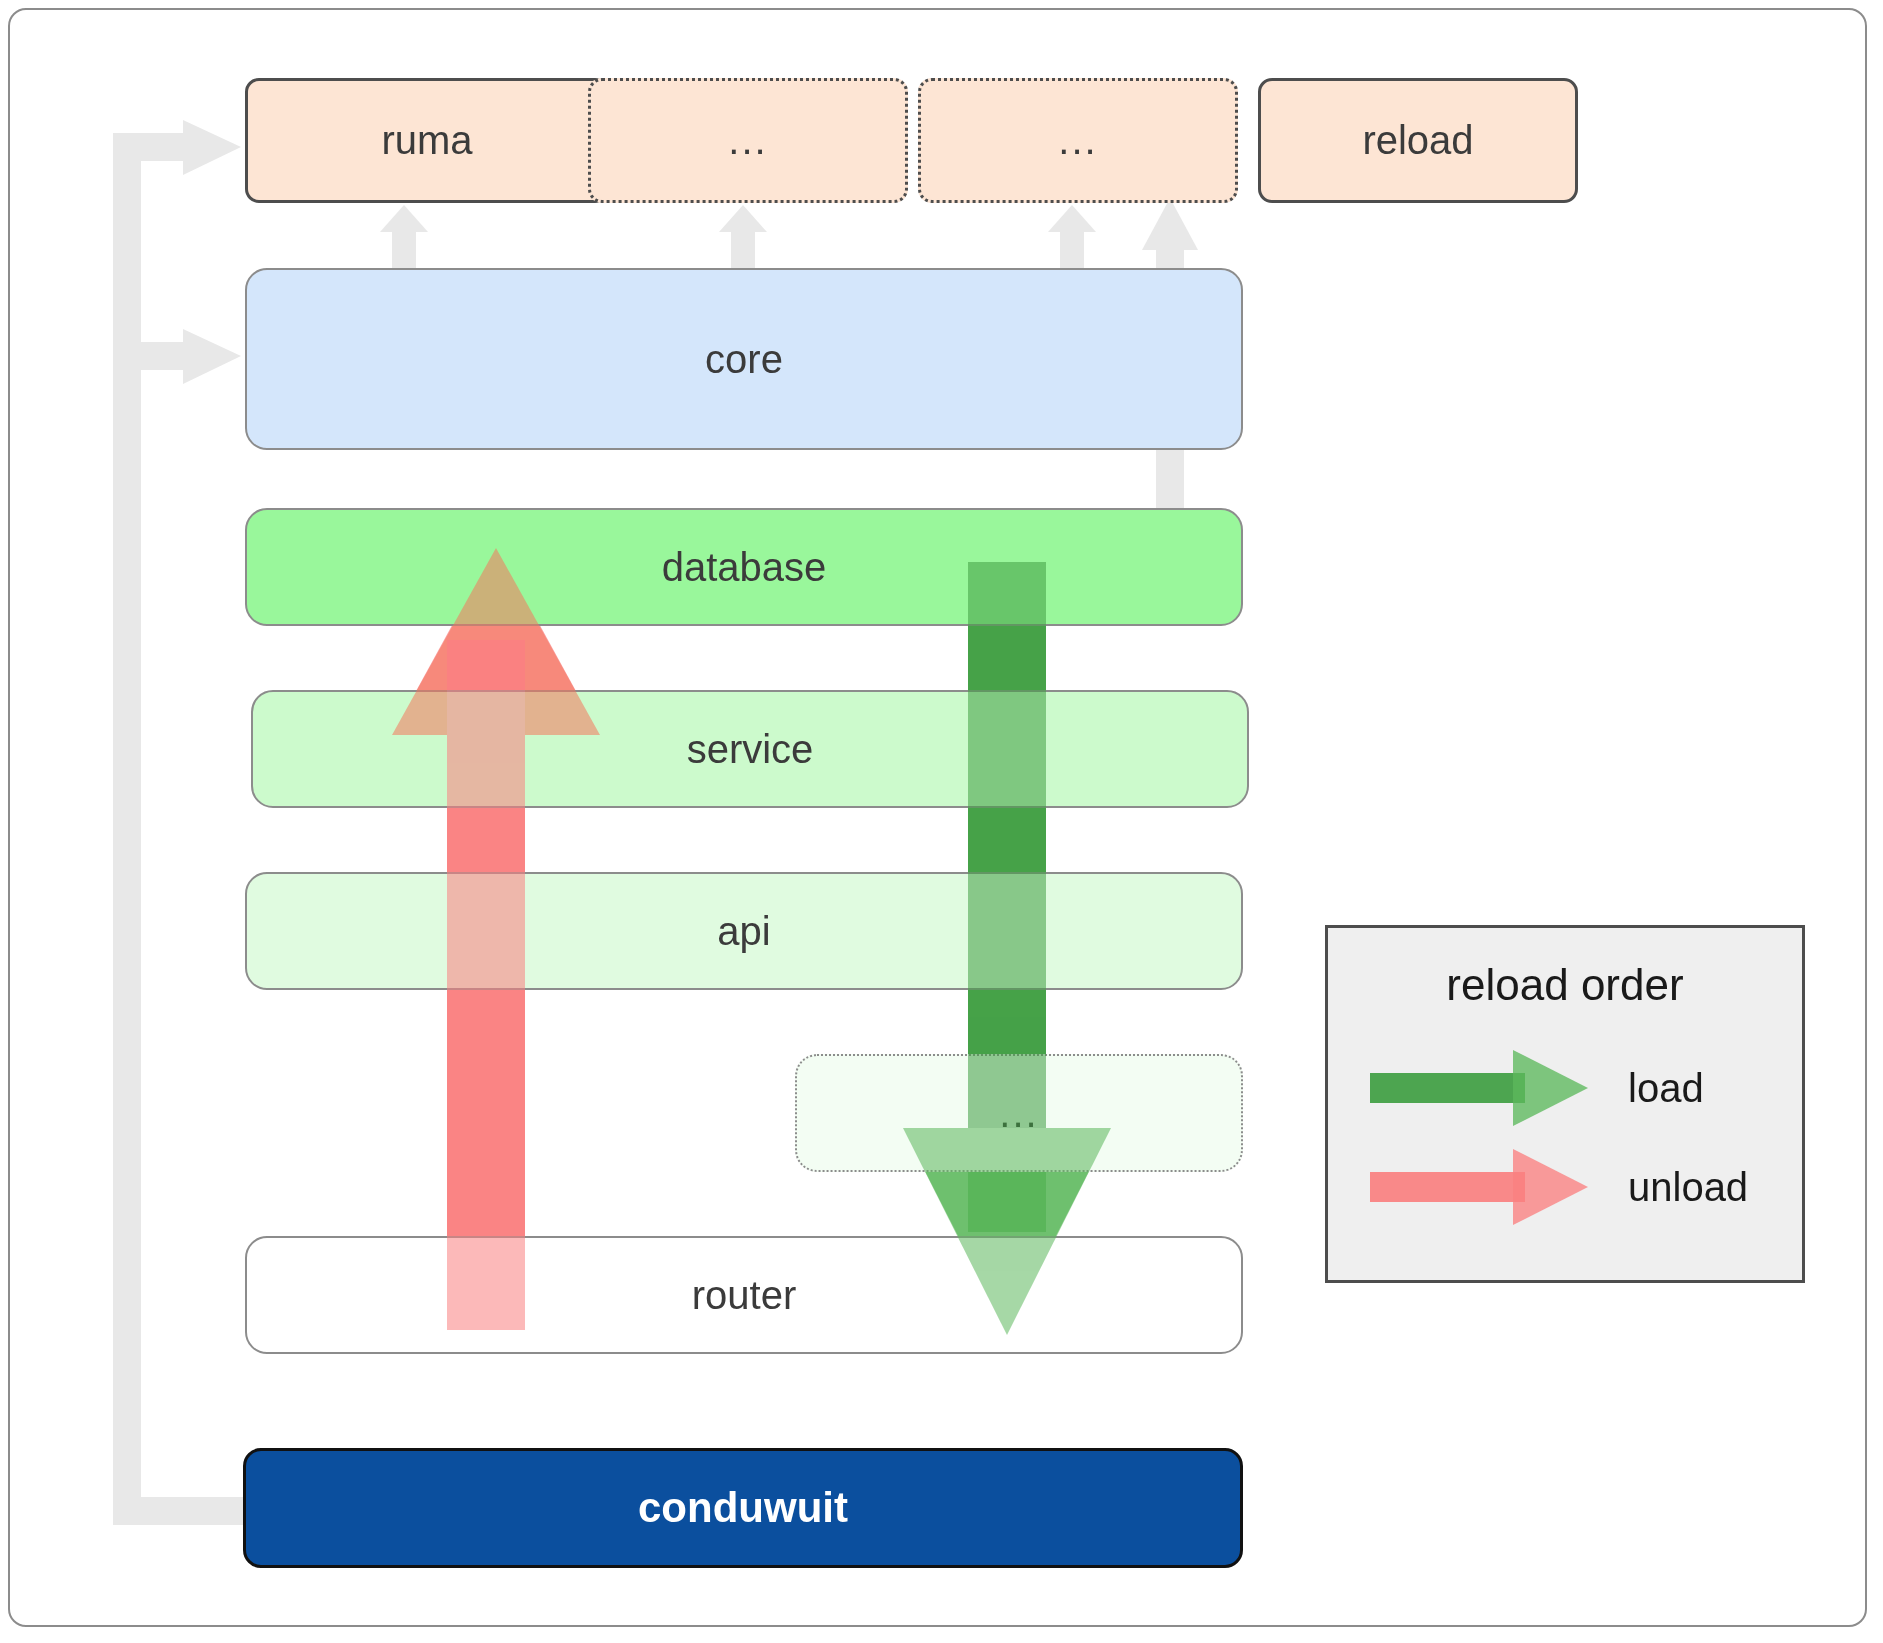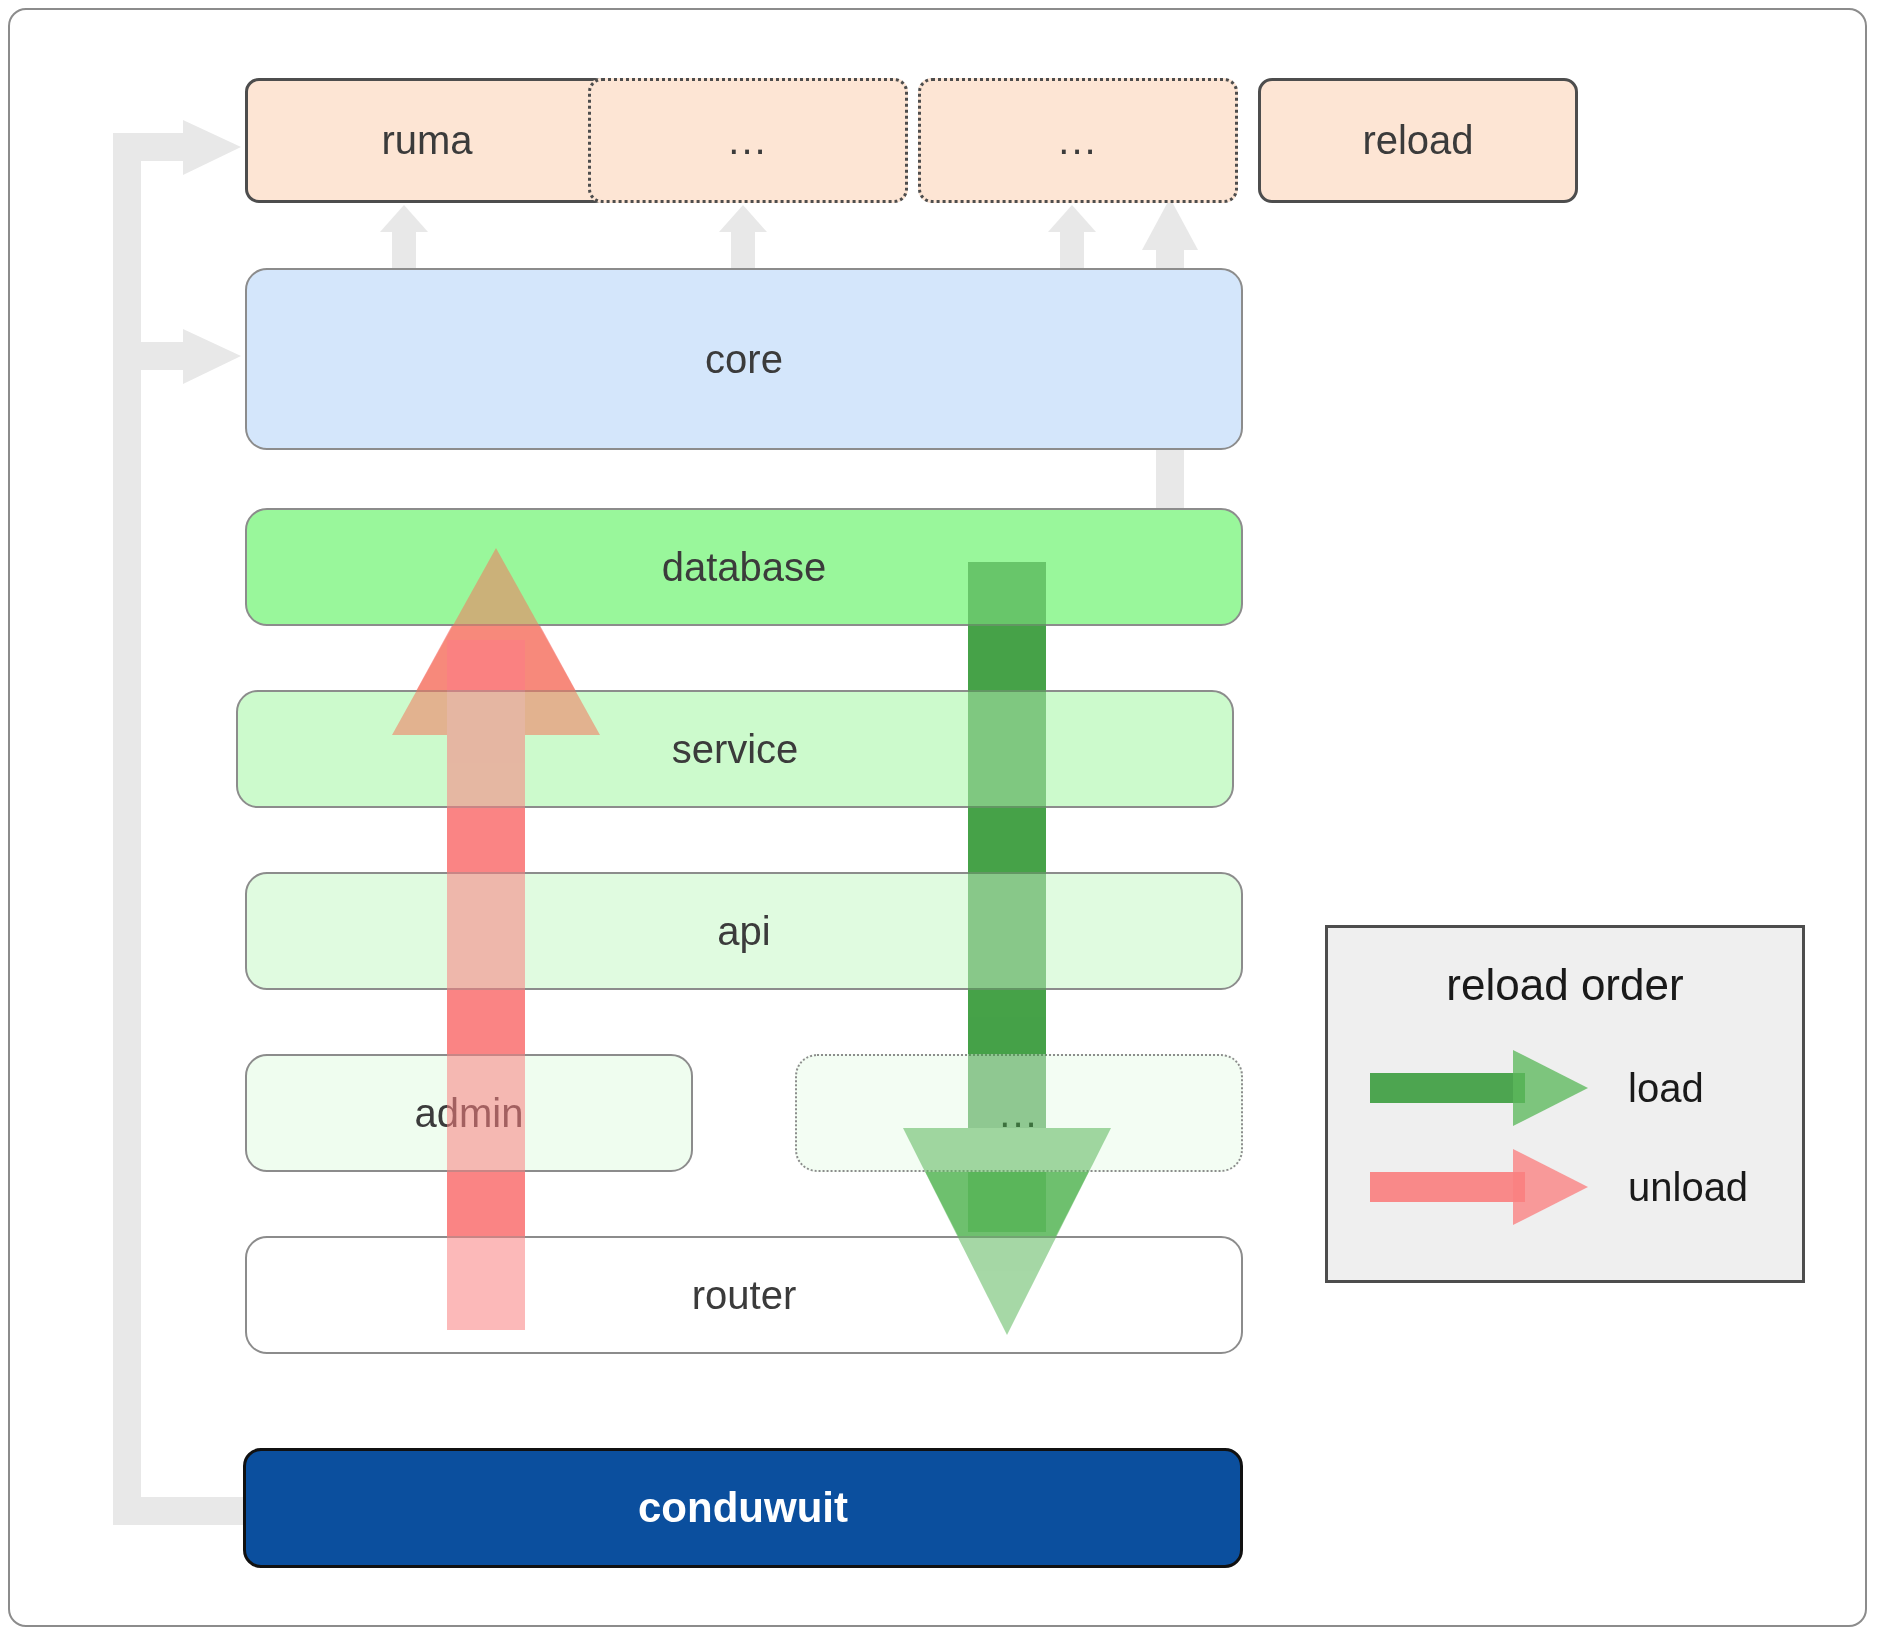--- a/index.html
+++ b/index.html
@@ -176,31 +176,28 @@
   </div>
 
   <div class="node crate" style="left:245px; top:508px; width:998px; height:118px; background:#99f79b;">
     <span>database</span>
   </div>
 
   <div class="node core" style="left:245px; top:268px; width:998px; height:182px;">
     <span>core</span>
   </div>
 
-  <div class="node crate" style="left:236px; top:690px; width:998px; height:118px; background:#ccfacc;">
+  <div class="node crate" style="left:251px; top:690px; width:998px; height:118px; background:#ccfacc;">
     <span>service</span>
   </div>
 
   <div class="node crate" style="left:245px; top:872px; width:998px; height:118px; background:#e0fbe0;">
     <span>api</span>
   </div>
 
-  <div class="node crate" style="left:245px; top:1054px; width:448px; height:118px; background:#effdef;">
-    <span>admin</span>
-  </div>
 
   <div class="node crate-dotted" style="left:795px; top:1054px; width:448px; height:118px; background:#f3fdf3;">
     <span class="dots">...</span>
   </div>
 
   <div class="node crate" style="left:245px; top:1236px; width:998px; height:118px; background:#ffffff;">
     <span>router</span>
   </div>
 
   <div class="node root" style="left:243px; top:1448px; width:1000px; height:120px;">

